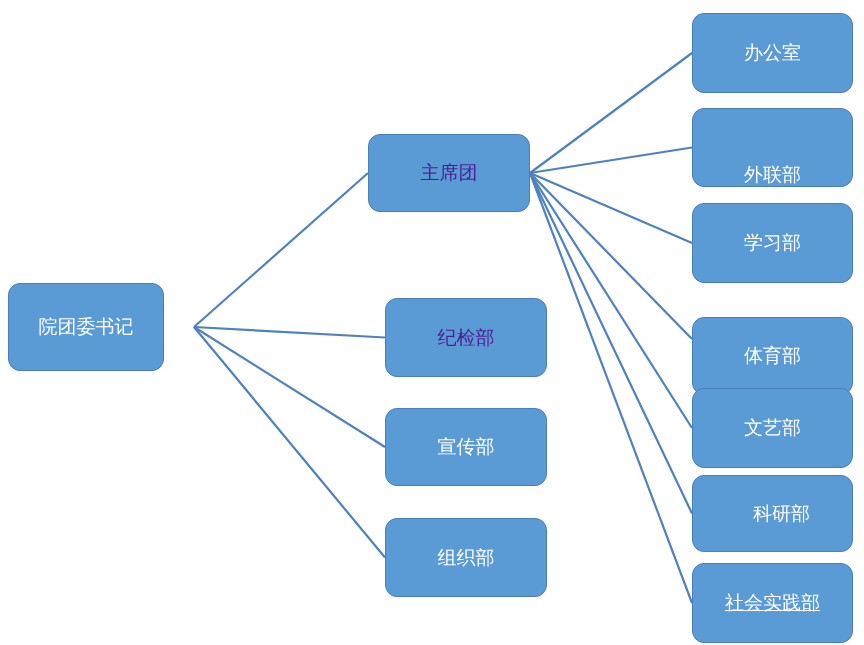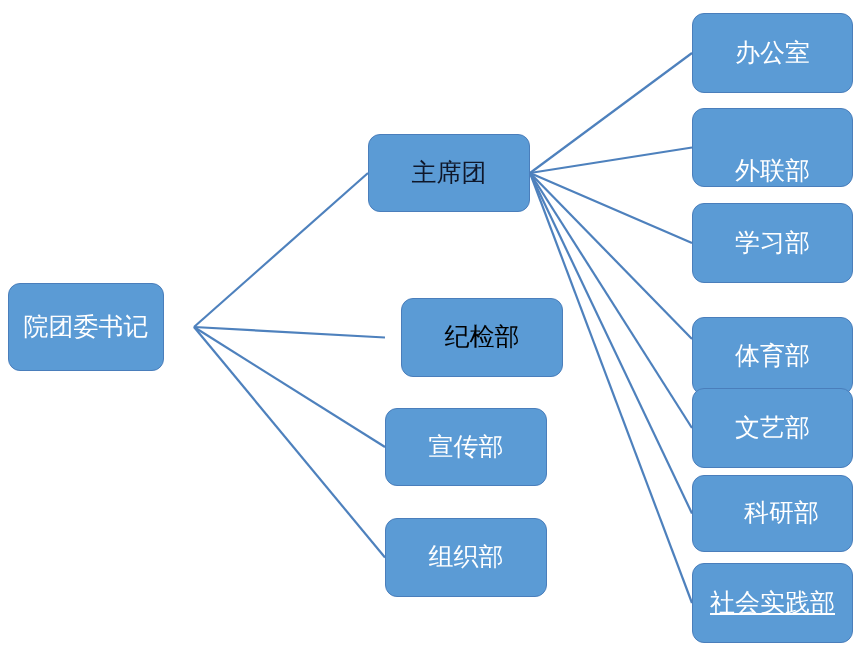--- a/index.html
+++ b/index.html
@@ -25,21 +25,21 @@
   }
   .node {
     position: absolute;
     box-sizing: border-box;
     border-radius: 12px;
     display: flex;
     align-items: center;
     justify-content: center;
     text-align: center;
     color: #ffffff;
-    font-size: 25px;
+    font-size: 19px;
     line-height: 1.15;
     padding: 0 10px;
     word-break: break-all;
   }
 </style>
 </head>
 <body>
 
 <div id="stage">
   <svg id="edges-svg" viewBox="0 0 864 645" xmlns="http://www.w3.org/2000/svg">
@@ -52,24 +52,24 @@
       <line x1="530" y1="173" x2="692" y2="243" stroke="#4e81bd" stroke-width="2.2"></line>
       <line x1="530" y1="173" x2="692" y2="339" stroke="#4e81bd" stroke-width="2.2"></line>
       <line x1="530" y1="173" x2="692" y2="428" stroke="#4e81bd" stroke-width="2.2"></line>
       <line x1="530" y1="173" x2="692" y2="513.5" stroke="#4e81bd" stroke-width="2.2"></line>
       <line x1="530" y1="173" x2="692" y2="603" stroke="#4e81bd" stroke-width="2.2"></line>
     </svg>
 
 <div class="node" style="left: 8px; top: 283px; width: 156px; height: 88px; background: rgb(91, 155, 213); border: 1.5px solid rgb(74, 126, 187); color: rgb(255, 255, 255);">
       <span>院团委书记</span>
     </div>
-    <div class="node" style="left: 368px; top: 134px; width: 162px; height: 78px; background: rgb(91, 155, 213); border: 1.5px solid rgb(74, 126, 187); color: #0f172a;">
+    <div class="node" style="left: 368px; top: 134px; width: 162px; height: 78px; background: rgb(91, 155, 213); border: 1.5px solid rgb(74, 126, 187); color: #4c1d95;">
       <span>主席团</span>
     </div>
-    <div class="node" style="left: 385px; top: 298px; width: 162px; height: 79px; background: rgb(91, 155, 213); border: 1.5px solid rgb(74, 126, 187); color: #000000; margin-left: 16px;">
+    <div class="node" style="left: 385px; top: 298px; width: 162px; height: 79px; background: rgb(91, 155, 213); border: 1.5px solid rgb(74, 126, 187); color: #4c1d95;">
       <span>纪检部</span>
     </div>
     <div class="node" style="left: 385px; top: 408px; width: 162px; height: 78px; background: rgb(91, 155, 213); border: 1.5px solid rgb(74, 126, 187); color: rgb(255, 255, 255);">
       <span>宣传部</span>
     </div>
     <div class="node" style="left: 385px; top: 518px; width: 162px; height: 79px; background: rgb(91, 155, 213); border: 1.5px solid rgb(74, 126, 187); color: rgb(255, 255, 255);">
       <span>组织部</span>
     </div>
     <div class="node" style="left: 692px; top: 13px; width: 161px; height: 80px; background: rgb(91, 155, 213); border: 1.5px solid rgb(74, 126, 187); color: rgb(255, 255, 255);">
       <span>办公室</span>

